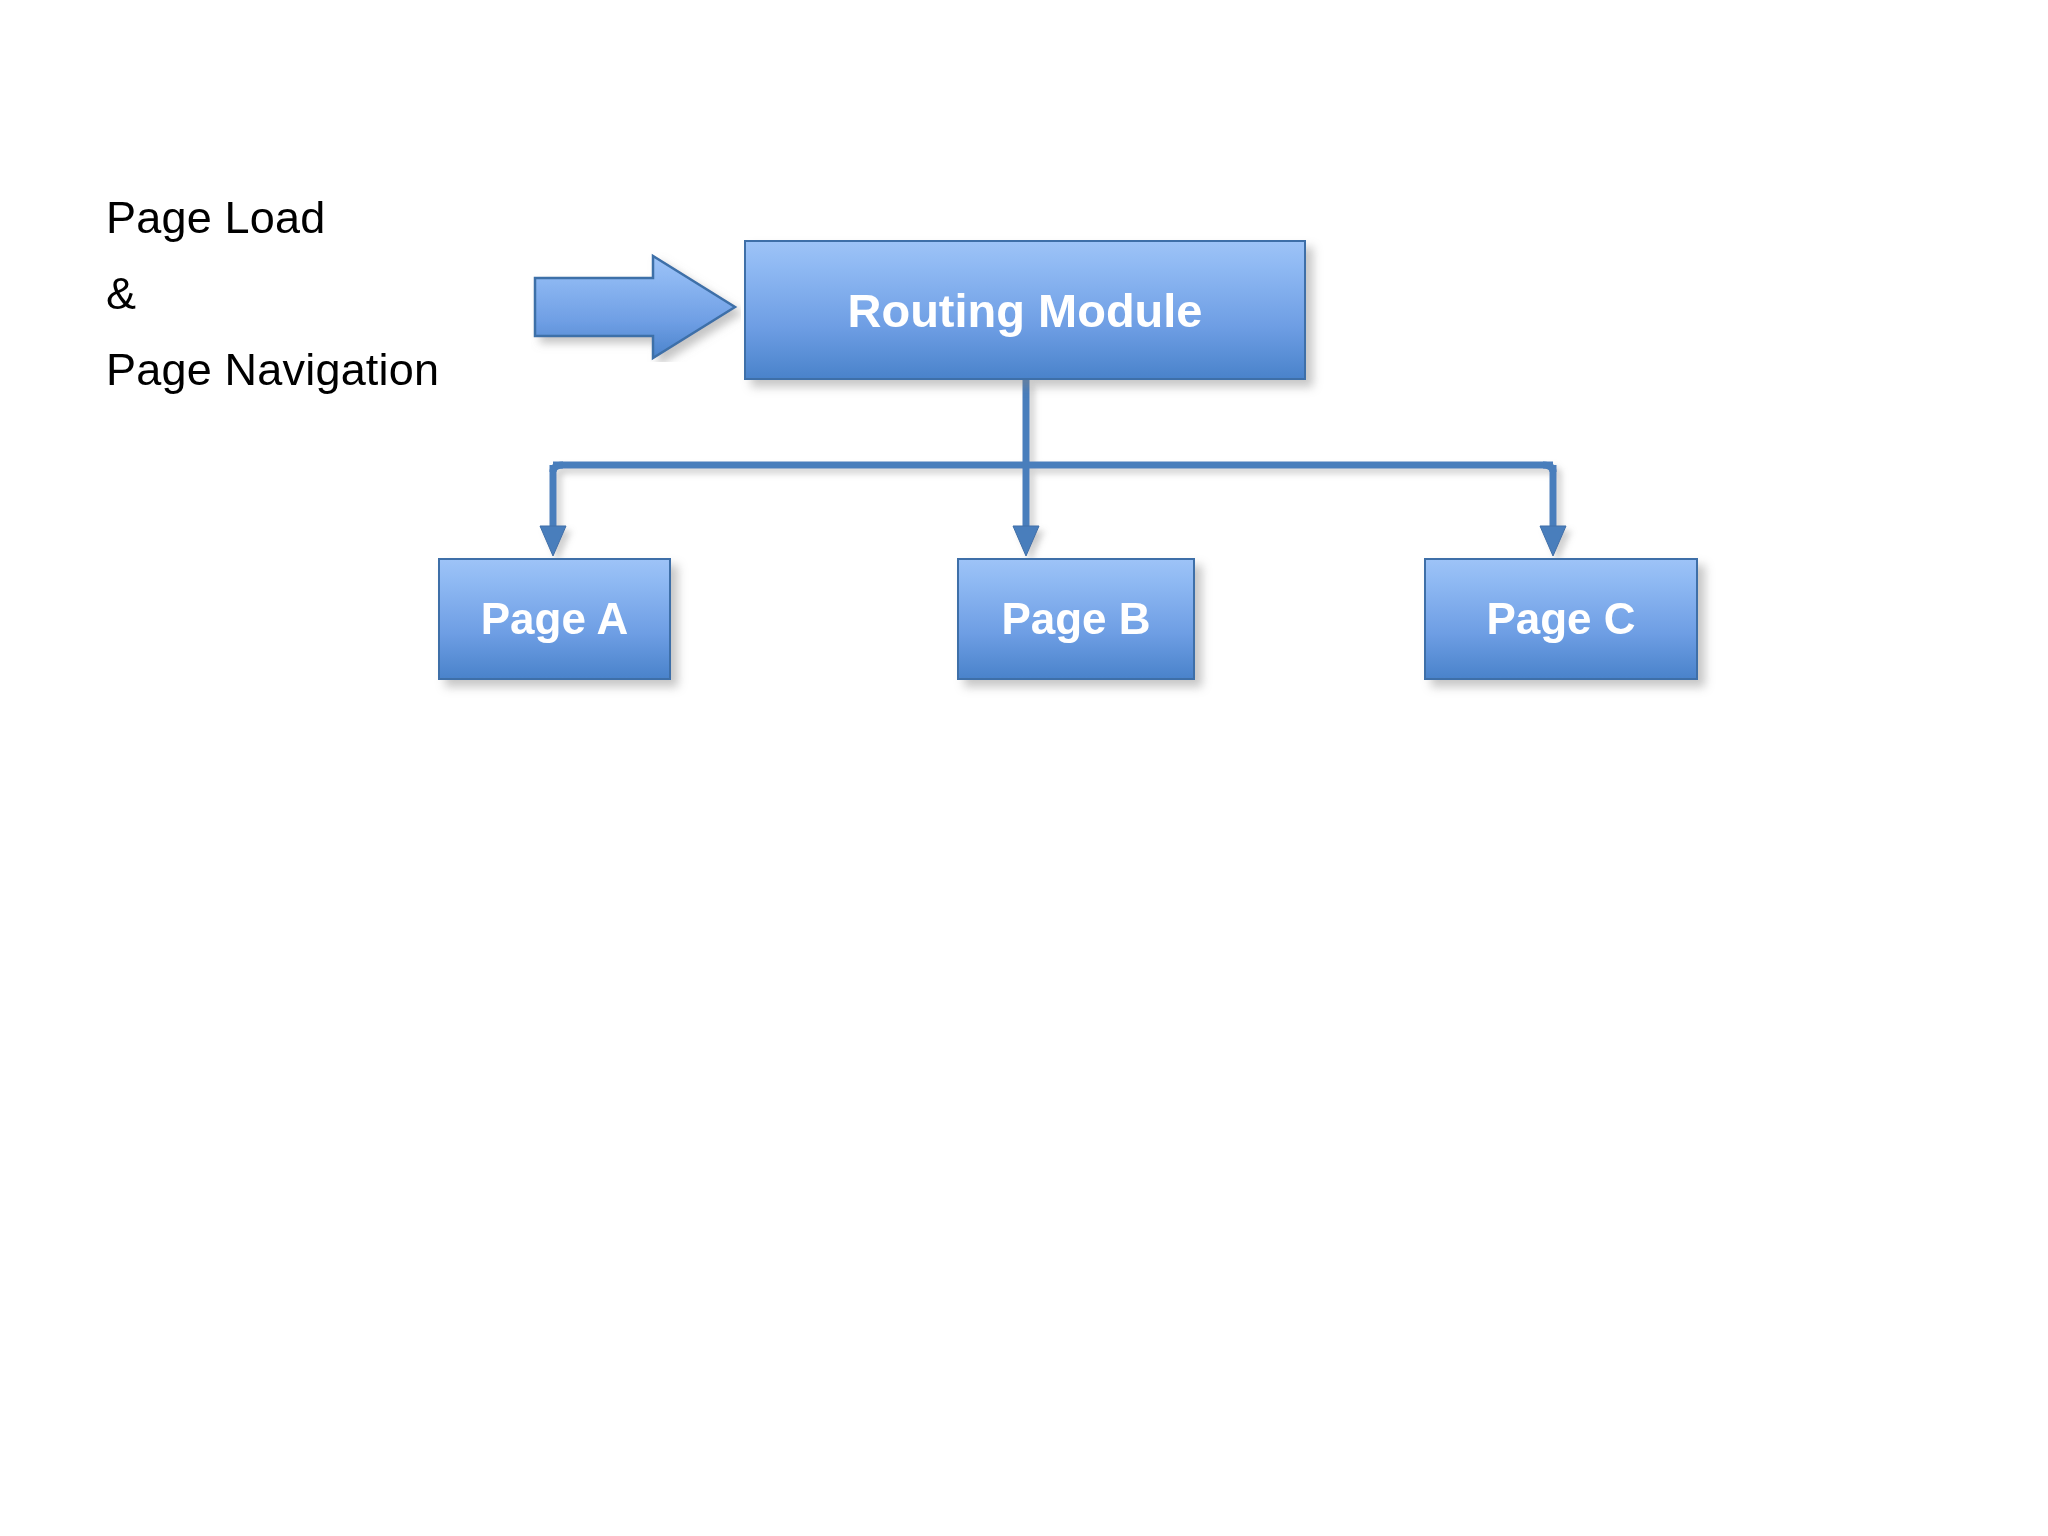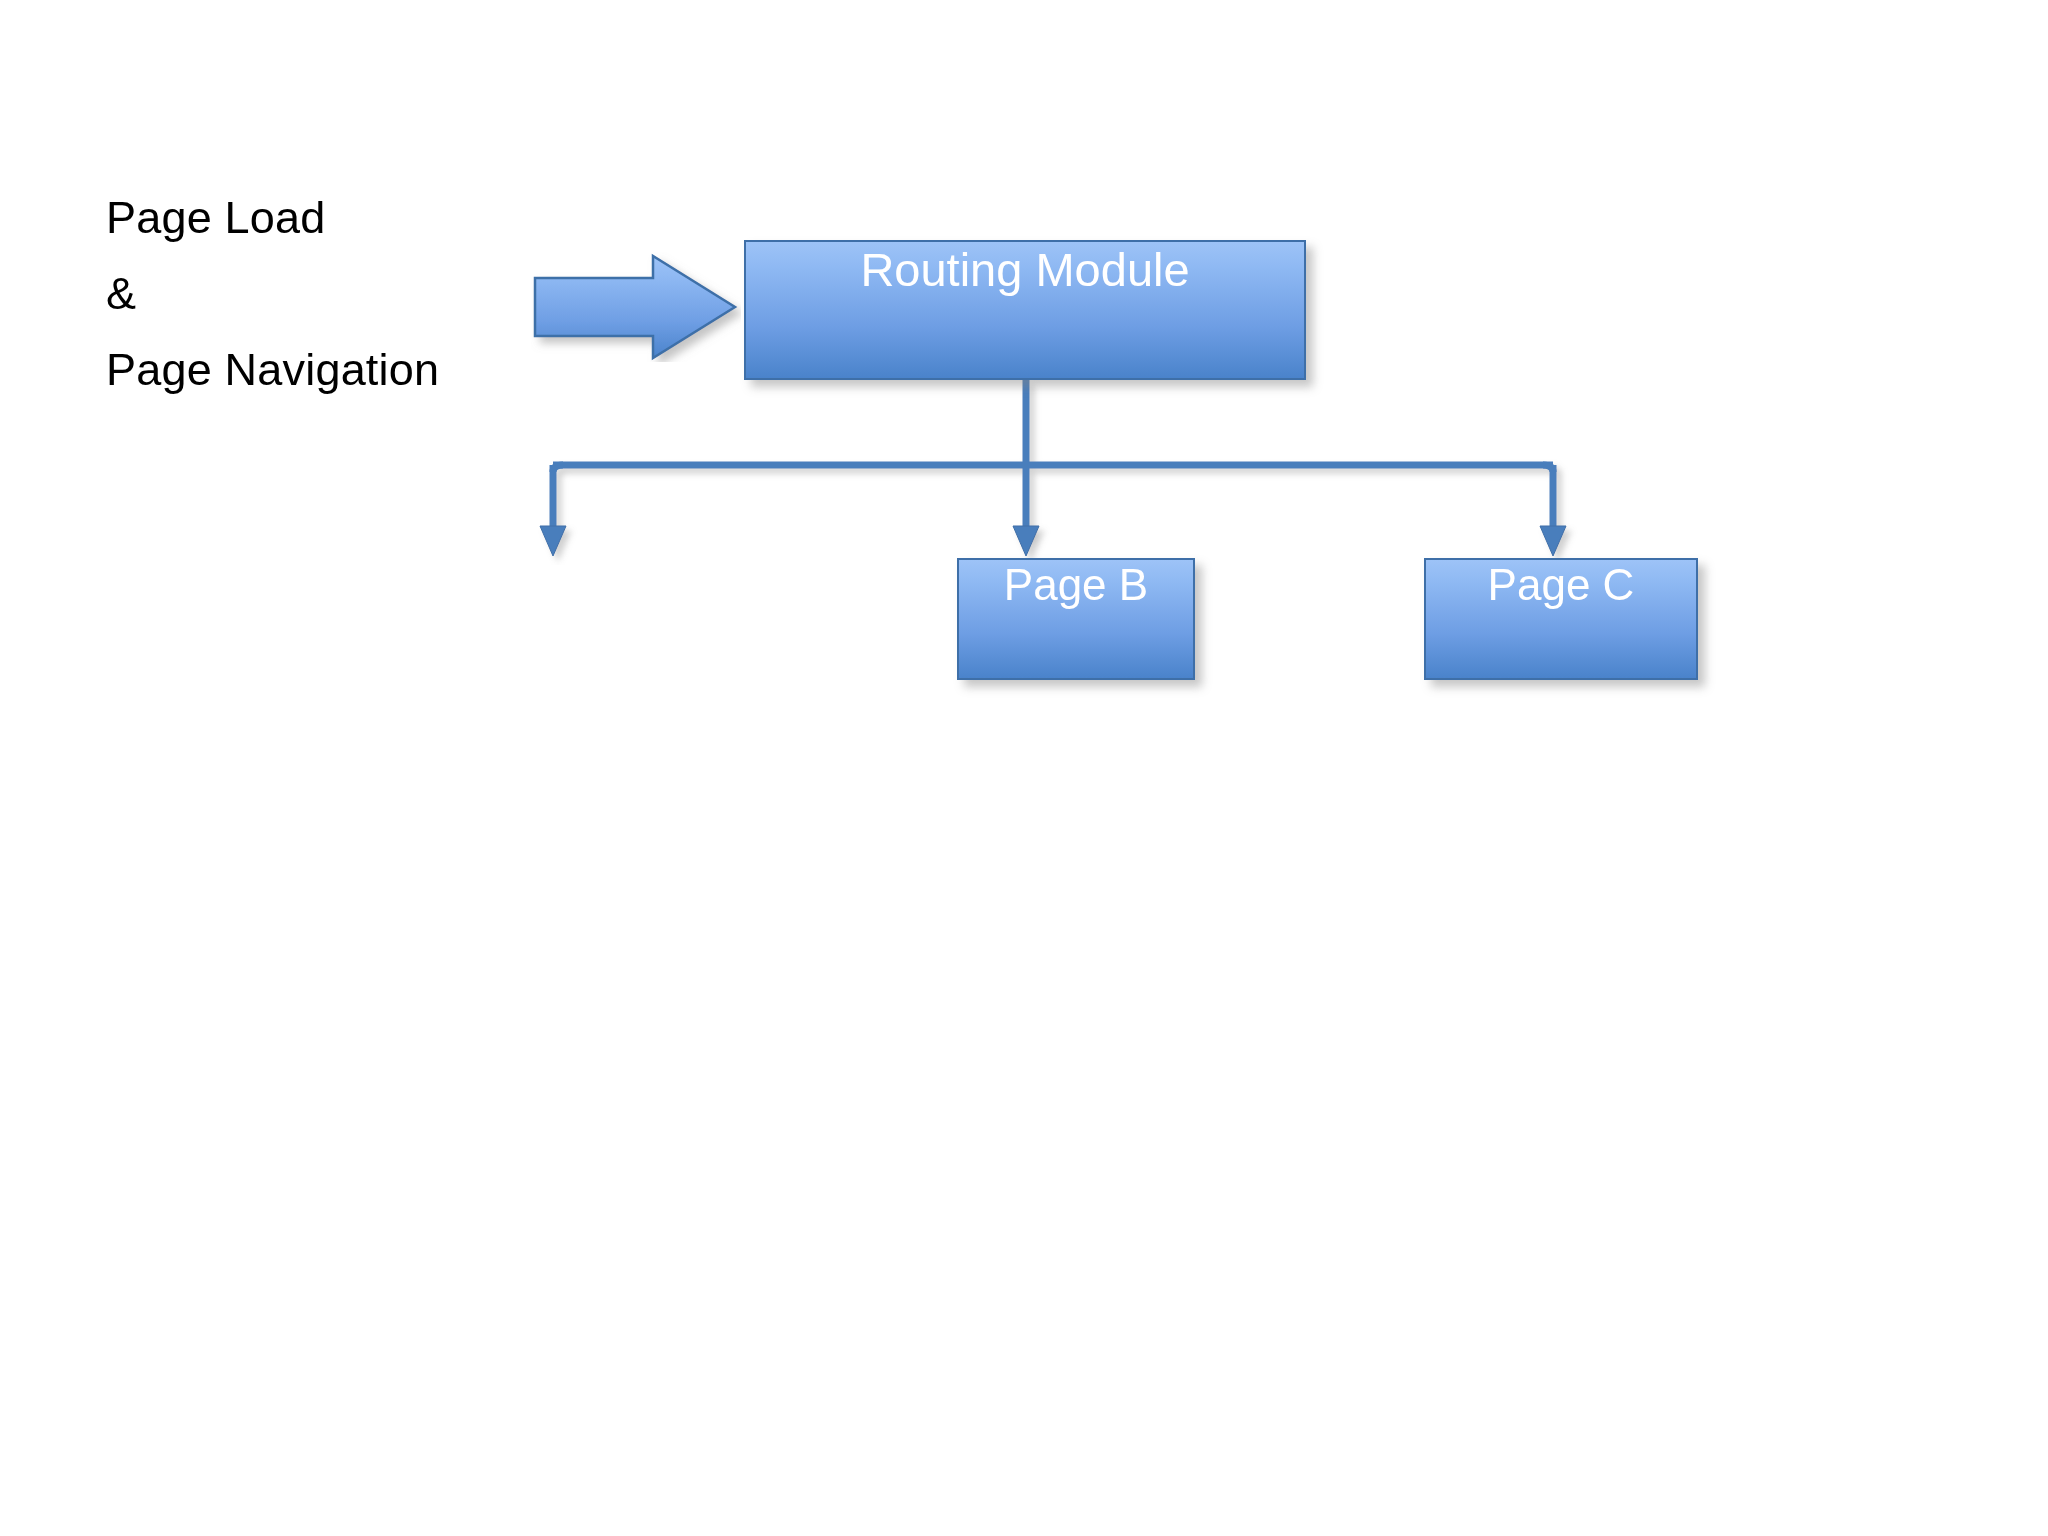--- a/index.html
+++ b/index.html
@@ -49,23 +49,24 @@
   }
 
   
   .shape-box {
     position: absolute;
     box-sizing: border-box;
     border: 2px solid #3E6FA8;
     background: linear-gradient(to bottom, #9DC3F7 0%, #8FB9F3 18%, #6E9EE4 62%, #4A83CB 100%);
     box-shadow: 7px 7px 9px rgba(130,130,130,0.45);
     display: flex;
+    align-items: center;
     justify-content: center;
     color: #FFFFFF;
-    font-weight: 400;
+    font-weight: 700;
     text-align: center;
     overflow: hidden;
   }
 
   #routing-module {
     left: 728px;
     top: 240px;
     width: 562px;
     height: 140px;
     font-size: 47px;
@@ -142,20 +143,23 @@
       <polygon points="524,526 550,526 537,556"></polygon>
       <polygon points="997,526 1023,526 1010,556"></polygon>
       <polygon points="1524,526 1550,526 1537,556"></polygon>
     </g>
   </svg>
 
   <div id="routing-module" class="shape-box">
     <span>Routing Module</span>
   </div>
 
+  <div id="page-a-box" class="shape-box page-box">
+    <span>Page A</span>
+  </div>
 
   <div id="page-b-box" class="shape-box page-box">
     <span>Page B</span>
   </div>
 
   <div id="page-c-box" class="shape-box page-box">
     <span>Page C</span>
   </div>
 
 </div>

